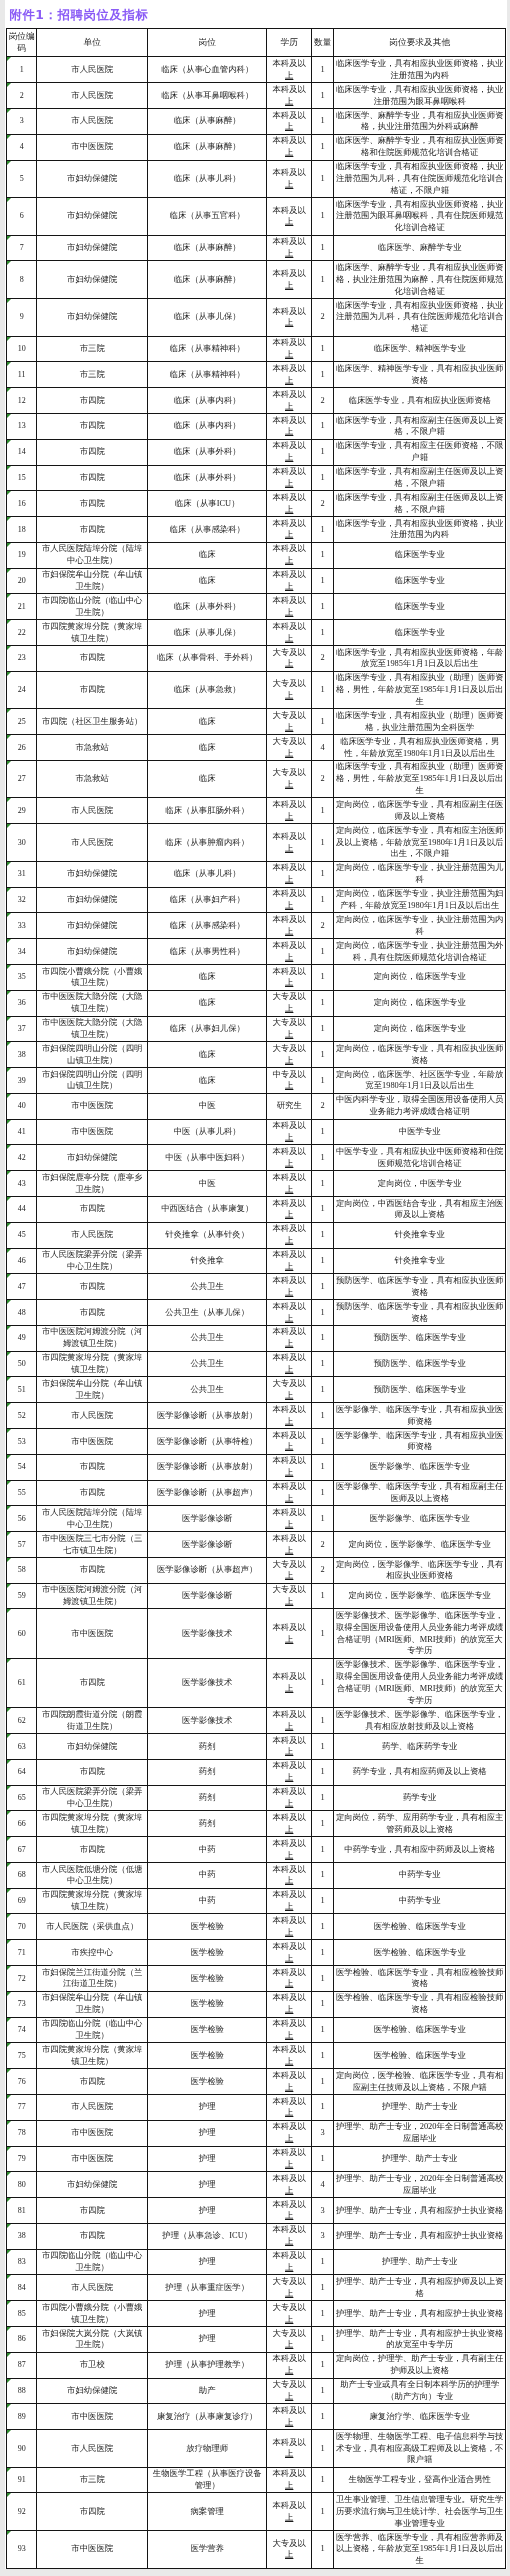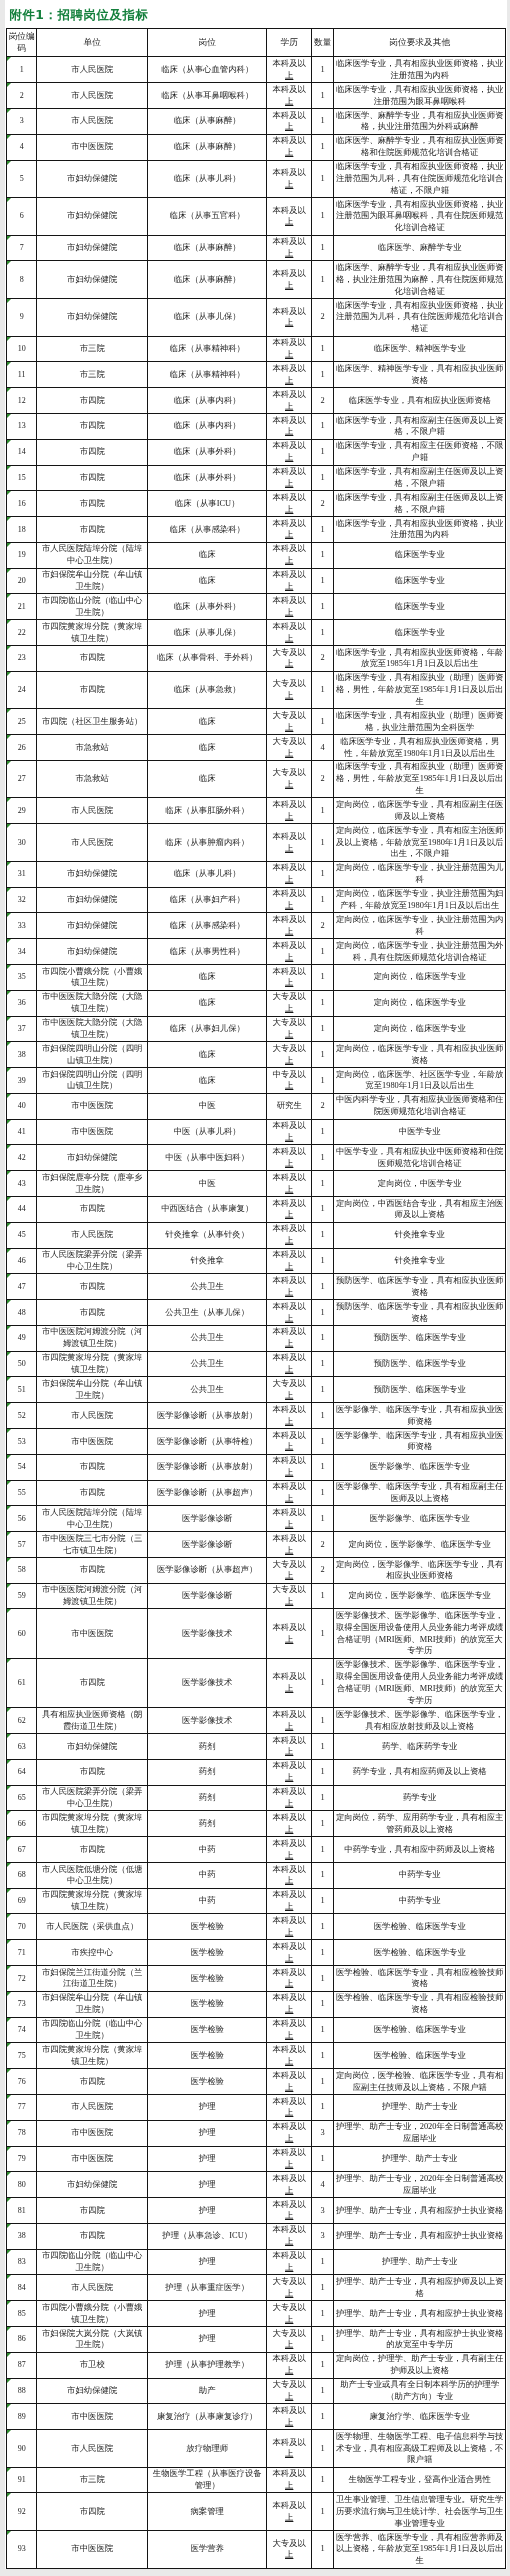--- a/index.html
+++ b/index.html
@@ -13,21 +13,21 @@
     background:#e9e9e9;
     font-family:"Liberation Serif","DejaVu Serif",serif;
     color:var(--text);
   }
   .sheet{
     position:absolute;left:5px;top:0;width:502px;min-height:2568px;
     background:#ffffff;
   }
   .title{
     font-family:"DejaVu Sans","Liberation Sans",sans-serif;
-    font-weight:bold;font-size:12.4px;color:#15803d;
+    font-weight:bold;font-size:12.4px;color:#8b5cf6;
     padding:6.8px 0 4.4px 4.4px;letter-spacing:0.6px;
   }
   table{
     border-collapse:collapse;table-layout:fixed;
     margin-left:1.2px;width:498px;
   }
   th,td{
     border:0.6px solid var(--border);
     text-align:center;vertical-align:middle;
     padding:0.6px 1.2px;
@@ -365,21 +365,21 @@
           <td class="col-education">中专及以<span class="edu-tail">上</span></td>
           <td class="col-qty">1</td>
           <td class="col-requirements">定向岗位，临床医学、社区医学专业，年龄放宽至1980年1月1日及以后出生</td>
         </tr>
         <tr>
           <td class="col-code">40</td>
           <td class="col-unit">市中医医院</td>
           <td class="col-position">中医</td>
           <td class="col-education">研究生</td>
           <td class="col-qty">2</td>
-          <td class="col-requirements">中医内科学专业，具有相应执业医师资格和住院医师规范化培训合格证</td>
+          <td class="col-requirements">中医内科学专业，取得全国医用设备使用人员业务能力考评成绩合格证明</td>
         </tr>
         <tr>
           <td class="col-code">41</td>
           <td class="col-unit">市中医医院</td>
           <td class="col-position">中医（从事儿科）</td>
           <td class="col-education">本科及以<span class="edu-tail">上</span></td>
           <td class="col-qty">1</td>
           <td class="col-requirements">中医学专业</td>
         </tr>
         <tr>
@@ -537,21 +537,21 @@
         <tr>
           <td class="col-code">61</td>
           <td class="col-unit">市四院</td>
           <td class="col-position">医学影像技术</td>
           <td class="col-education">本科及以<span class="edu-tail">上</span></td>
           <td class="col-qty">1</td>
           <td class="col-requirements">医学影像技术、医学影像学、临床医学专业，取得全国医用设备使用人员业务能力考评成绩合格证明（MRI医师、MRI技师）的放宽至大专学历</td>
         </tr>
         <tr>
           <td class="col-code">62</td>
-          <td class="col-unit">具有相应执业医师资格（朗霞街道卫生院）</td>
+          <td class="col-unit">市四院朗霞街道分院（朗霞街道卫生院）</td>
           <td class="col-position">医学影像技术</td>
           <td class="col-education">本科及以<span class="edu-tail">上</span></td>
           <td class="col-qty">1</td>
           <td class="col-requirements">医学影像技术、医学影像学、临床医学专业，具有相应放射技师及以上资格</td>
         </tr>
         <tr>
           <td class="col-code">63</td>
           <td class="col-unit">市妇幼保健院</td>
           <td class="col-position">药剂</td>
           <td class="col-education">本科及以<span class="edu-tail">上</span></td>

